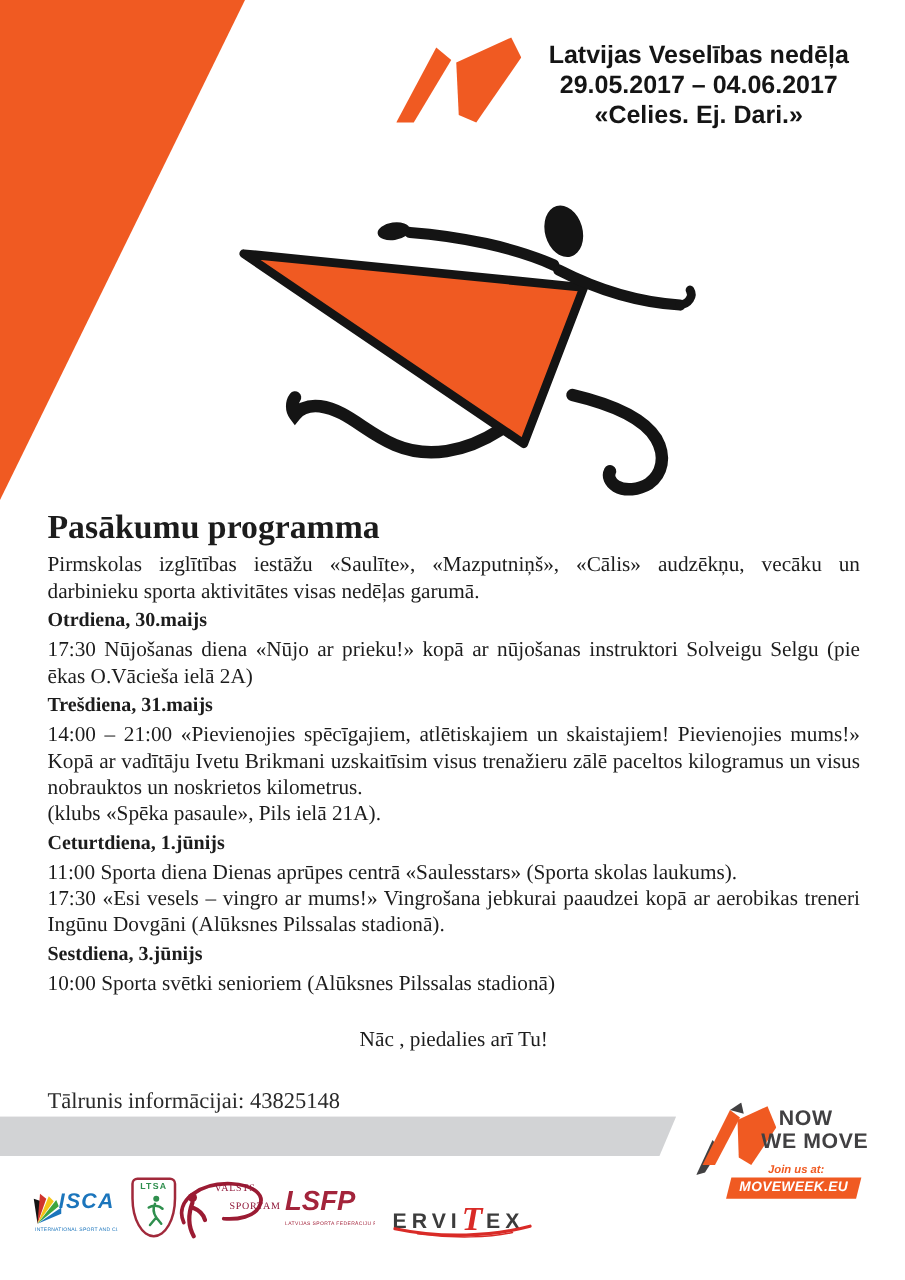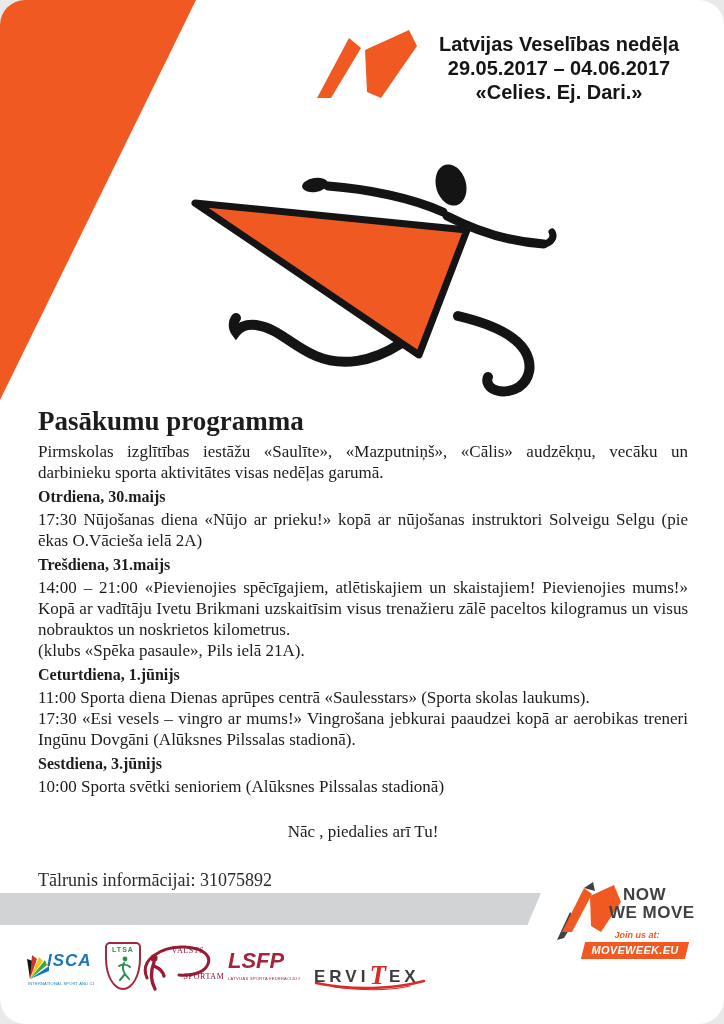--- a/index.html
+++ b/index.html
@@ -1,19 +1,19 @@
 <!DOCTYPE html>
 <html><head>
 <meta charset="utf-8">
 <style>
   html,body{margin:0;padding:0;background:#e9e9e9;}
   .page{
     position:relative;width:724px;height:1024px;background:#ffffff;
     overflow:hidden;margin:0 auto;
-    font-family:"Liberation Serif",serif;color:#1c1c1c;border-radius:25px;
+    font-family:"Liberation Serif",serif;color:#1c1c1c;
   }
   svg{display:block;}
 
   
   .wedge{position:absolute;left:0;top:0;}
 
   
   .hdr-logo{position:absolute;left:317px;top:28px;}
   .hdr-text{
     position:absolute;left:423px;top:32px;width:272px;text-align:center;
@@ -94,21 +94,21 @@
     color:#2f8f4e;letter-spacing:1px;
   }
   .ltsa-runner{position:absolute;left:7px;top:12px;}
   .valsts{left:139px;top:942px;width:74px;height:52px;}
   .valsts-svg{position:absolute;left:0;top:0;}
   .valsts-t1,.valsts-t2{
     position:absolute;left:26px;width:46px;text-align:center;
     font-family:"Liberation Serif",serif;font-size:8px;color:#8e1537;letter-spacing:.6px;
   }
   .valsts-t1{top:4px;}
-  .valsts-t2{top:30px;padding-left:16px;}
+  .valsts-t2{top:18px;padding-left:16px;}
   .lsfp{left:228px;top:948px;width:74px;height:38px;}
   .lsfp-word{
     font-family:"Liberation Sans",sans-serif;font-style:italic;font-weight:900;
     font-size:22px;line-height:26px;color:#a3243b;letter-spacing:0;
   }
   .lsfp-sub{
     font-family:"Liberation Sans",sans-serif;font-size:4px;color:#a3243b;
     white-space:nowrap;overflow:hidden;width:72px;letter-spacing:.3px;margin-top:2px;
   }
   .ervitex{left:314px;top:946px;width:114px;height:50px;}
@@ -166,21 +166,21 @@
     <h2>Ceturtdiena, 1.jūnijs</h2>
     <p>11:00 Sporta diena Dienas aprūpes centrā «Saulesstars» (Sporta skolas laukums).</p>
     <p>17:30 «Esi vesels – vingro ar mums!» Vingrošana jebkurai paaudzei kopā ar aerobikas treneri Ingūnu Dovgāni (Alūksnes Pilssalas stadionā).</p>
 
     <h2>Sestdiena, 3.jūnijs</h2>
     <p>10:00 Sporta svētki senioriem (Alūksnes Pilssalas stadionā)</p>
 
     <p class="closing">Nāc , piedalies arī Tu!</p>
   </div>
 
-  <div class="phone">Tālrunis informācijai: 31075892</div>
+  <div class="phone">Tālrunis informācijai: 43825148</div>
 
   <div class="gray-band"></div>
 
   <div class="nwm">
     <svg class="nwm-arrow" width="64" height="58" viewBox="0 0 64 58">
       <polygon points="0,58 13,30 19,37 7,56" fill="#414042"></polygon>
       <polygon points="27,6 36,0 38,9" fill="#414042"></polygon>
       <polygon points="34,42 47,20 52,24 41,46" fill="#414042"></polygon>
       <polygon points="5,50 27,6 35,12 15,50" fill="#f05a22"></polygon>
       <polygon points="33,14 57,3 64,20 44,50 34,44" fill="#f05a22"></polygon>

